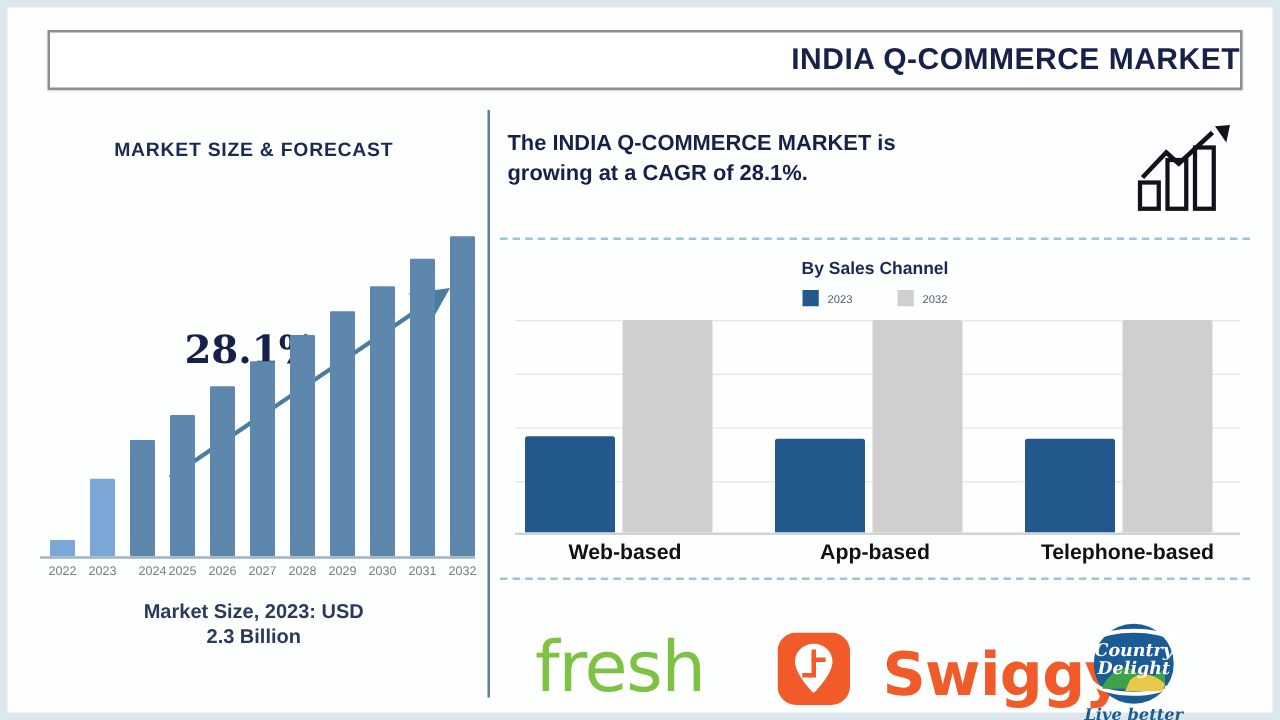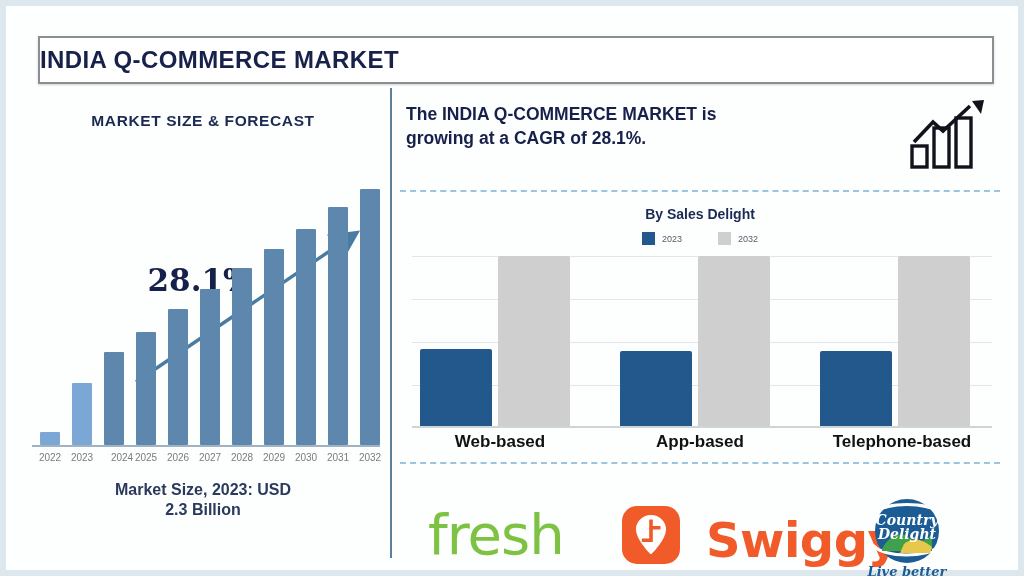--- a/index.html
+++ b/index.html
@@ -15,24 +15,24 @@
     border:6px solid #dde7ee;
     box-sizing:border-box;
   }
   .inner{
     position:absolute;left:6px;top:6px;right:6px;bottom:6px;
     background:#fdfefe;
   }
 
   
   .title-box{
-    position:absolute;left:26px;top:24px;width:952px;height:44px;
+    position:absolute;left:26px;top:12px;width:952px;height:44px;
     border:2px solid #8b8f93;
     background:#ffffff;
-    display:flex;align-items:center;justify-content:flex-start;
+    display:flex;align-items:center;justify-content:flex-end;
     box-shadow:0 1px 2px rgba(0,0,0,.18);
   }
   .title-text{
     font-size:24px;font-weight:bold;letter-spacing:.4px;
     color:#17214a;
     font-family:"Liberation Sans",sans-serif;
   }
 
   
   .vdiv{
@@ -205,21 +205,21 @@
       <svg class="growth-icon" viewBox="0 0 86 72">
         <rect x="4" y="48" width="15" height="21" fill="none" stroke="#11131c" stroke-width="3.4"></rect>
         <rect x="26" y="30" width="15" height="39" fill="none" stroke="#11131c" stroke-width="3.4"></rect>
         <rect x="48" y="20" width="15" height="49" fill="none" stroke="#11131c" stroke-width="3.4"></rect>
         <polyline points="6,44 25,24 35,33 62,8" fill="none" stroke="#11131c" stroke-width="3.6" stroke-linejoin="miter"></polyline>
         <polygon points="64,3 76,2 73,16" fill="#11131c"></polygon>
       </svg>
 
       <div class="dash1"></div>
 
-      <div class="sales-title">By Sales Delight</div>
+      <div class="sales-title">By Sales Channel</div>
 
       <div class="legend">
         <div class="lg">
           <span class="sw" style="background:#22588c;"></span>
           <span class="lg-txt">2023</span>
         </div>
         <div class="lg">
           <span class="sw" style="background:#cfcfcf;"></span>
           <span class="lg-txt">2032</span>
         </div>

